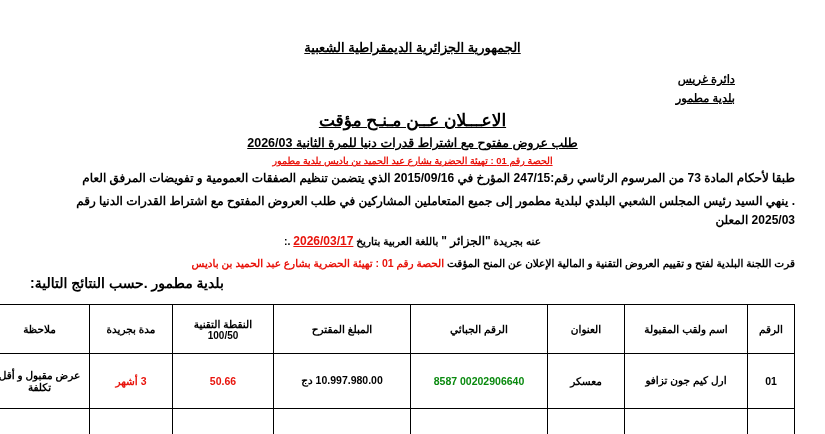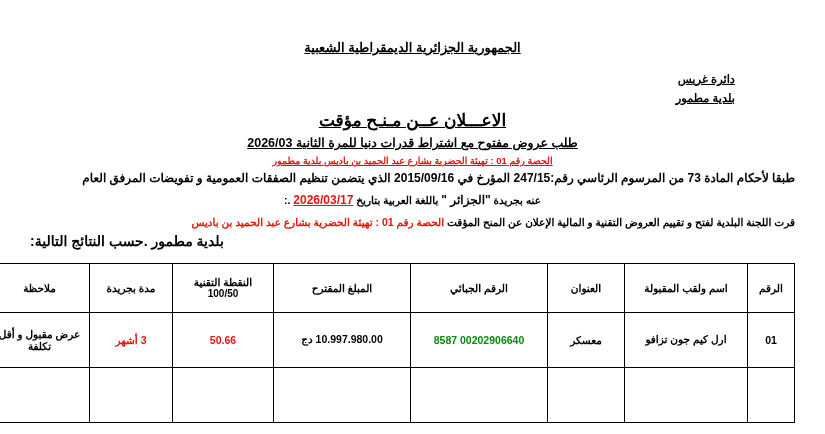--- a/index.html
+++ b/index.html
@@ -161,20 +161,21 @@
     <div>دائرة غريس</div>
     <div>بلدية مطمور</div>
   </div>
 
   <div class="announce">الاعـــلان عــن مـنـح مؤقت</div>
   <div class="announce-sub">طلب عروض مفتوح مع اشتراط قدرات دنيا للمرة الثانية 2026/03</div>
 
   <div class="lot-red">الحصة رقم 01 : تهيئة الحضرية بشارع عبد الحميد بن باديس بلدية مطمور</div>
 
   <div class="body-par l2">طبقا لأحكام المادة 73 من المرسوم الرئاسي رقم:247/15 المؤرخ في 2015/09/16 الذي يتضمن تنظيم الصفقات العمومية و تفويضات المرفق العام</div>
+  <div class="body-par l3">. ينهي السيد رئيس المجلس الشعبي البلدي لبلدية مطمور إلى جميع المتعاملين المشاركين في طلب العروض المفتوح مع اشتراط القدرات الدنيا رقم 2025/03 المعلن</div>
 
   <div class="journal-line">
     <span>عنه بجريدة</span>
     <span class="journal-name">"الجزائر "</span>
     <span>باللغة العربية بتاريخ</span>
     <span class="journal-date">2026/03/17</span>
     <span>.:</span>
   </div>
 
   <div class="decision">

